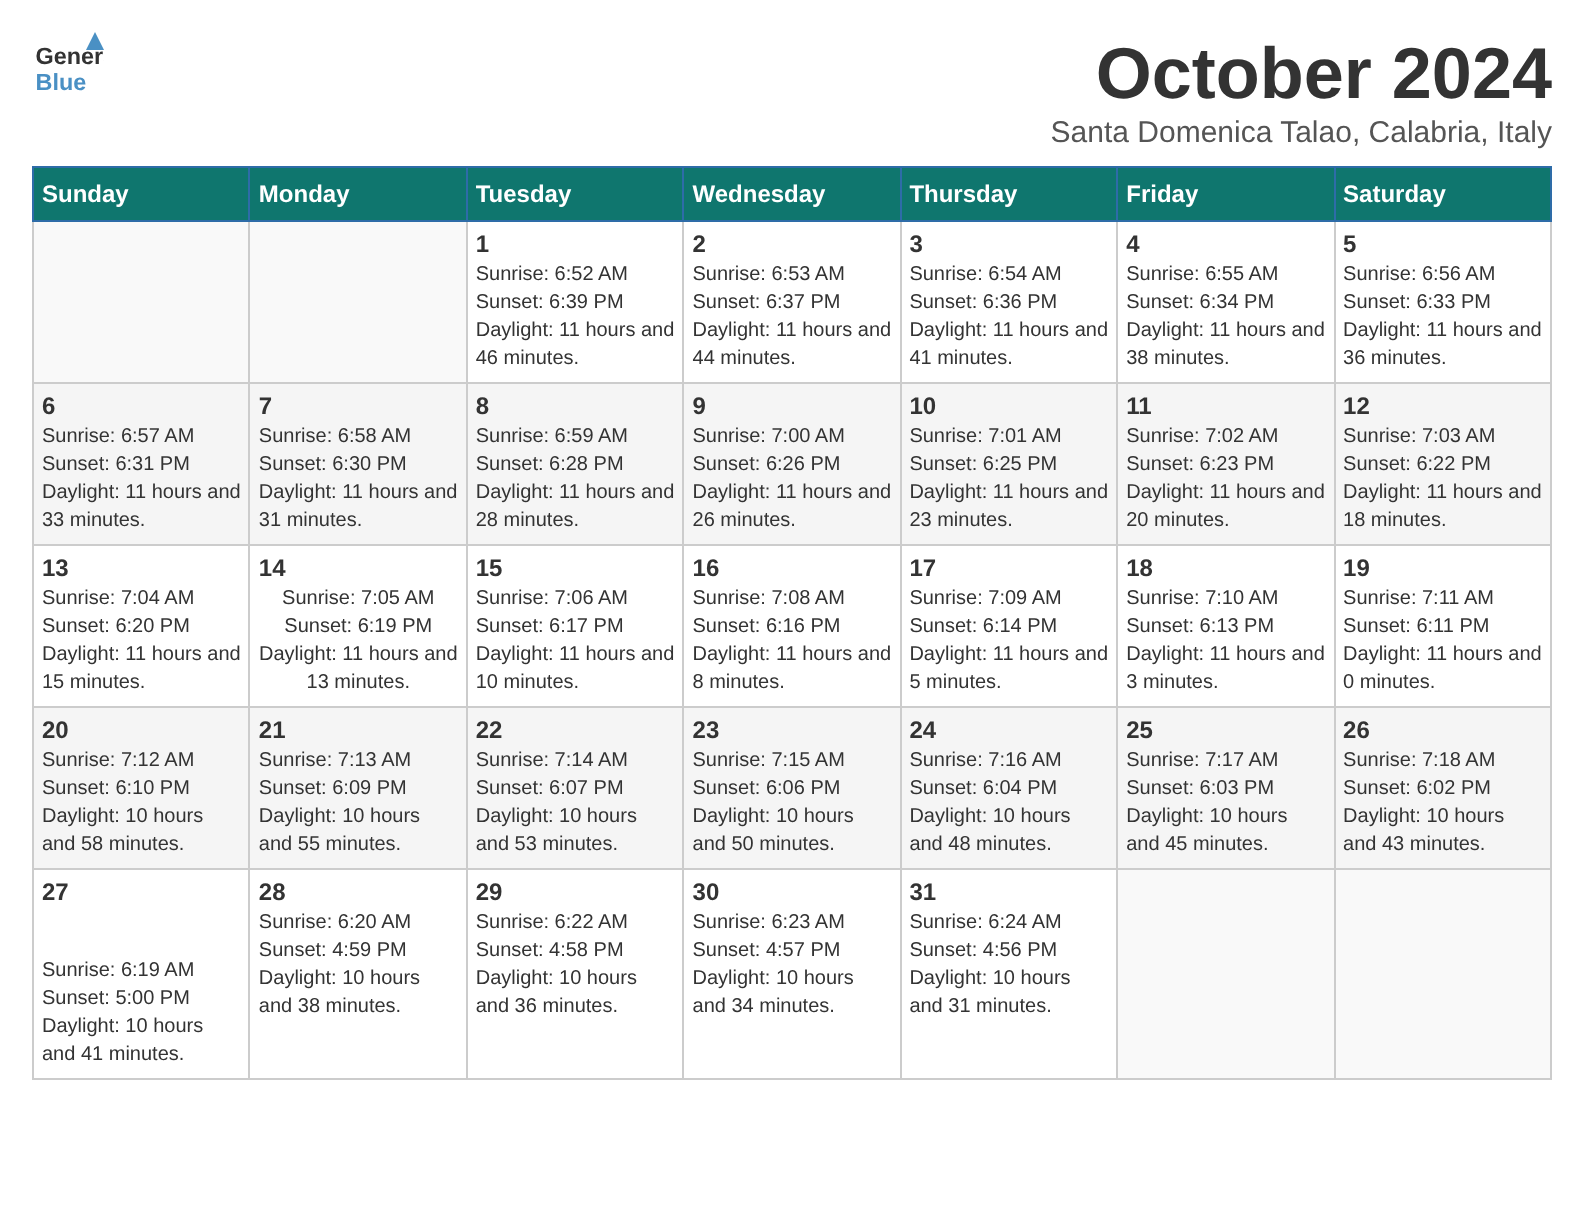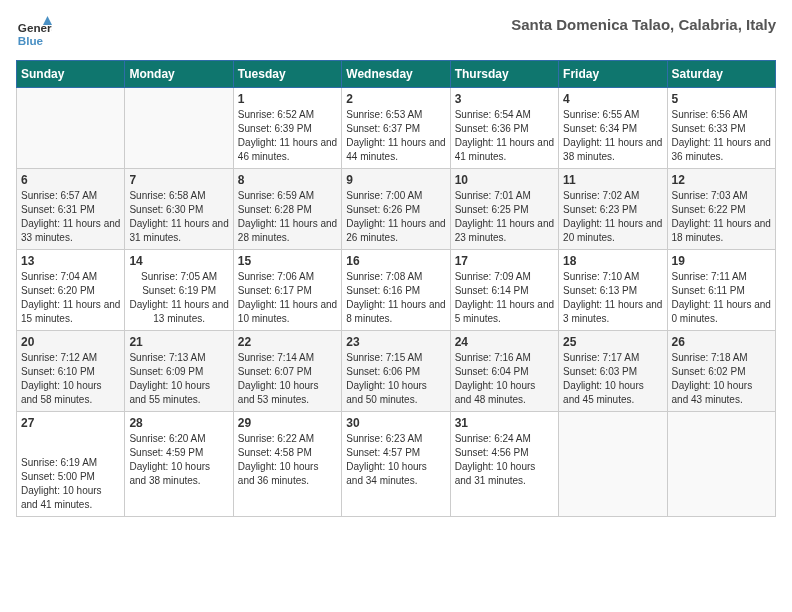--- a/index.html
+++ b/index.html
@@ -27,21 +27,21 @@
     }
     .title-block { text-align: right; }
     .month-title {
       font-size: 36px;
       font-weight: bold;
       color: #333;
     }
     .subtitle {
       font-size: 15px;
       color: #555;
-      font-weight: bold;
+      font-weight: normal;
     }
     table {
       width: 100%;
       border-collapse: collapse;
       font-size: 11px;
     }
     thead tr th {
       background: #0f766e;
       color: #fff;
       padding: 6px 4px;
@@ -79,20 +79,21 @@
 
 <div class="header">
   <div class="logo">
     <svg class="logo-icon" viewBox="0 0 40 40">
       <text x="2" y="18" font-size="13" font-weight="bold" fill="#333" font-family="Arial">General</text>
       <text x="2" y="32" font-size="13" font-weight="bold" fill="#4a90c4" font-family="Arial">Blue</text>
       <polygon points="30,10 40,10 35,0" fill="#4a90c4"></polygon>
     </svg>
   </div>
   <div class="title-block">
+    <div class="month-title">October 2024</div>
     <div class="subtitle">Santa Domenica Talao, Calabria, Italy</div>
   </div>
 </div>
 
 <table>
   <thead>
     <tr id="header-row">
     <th>Sunday</th>
         <th>Monday</th>
         <th>Tuesday</th>

